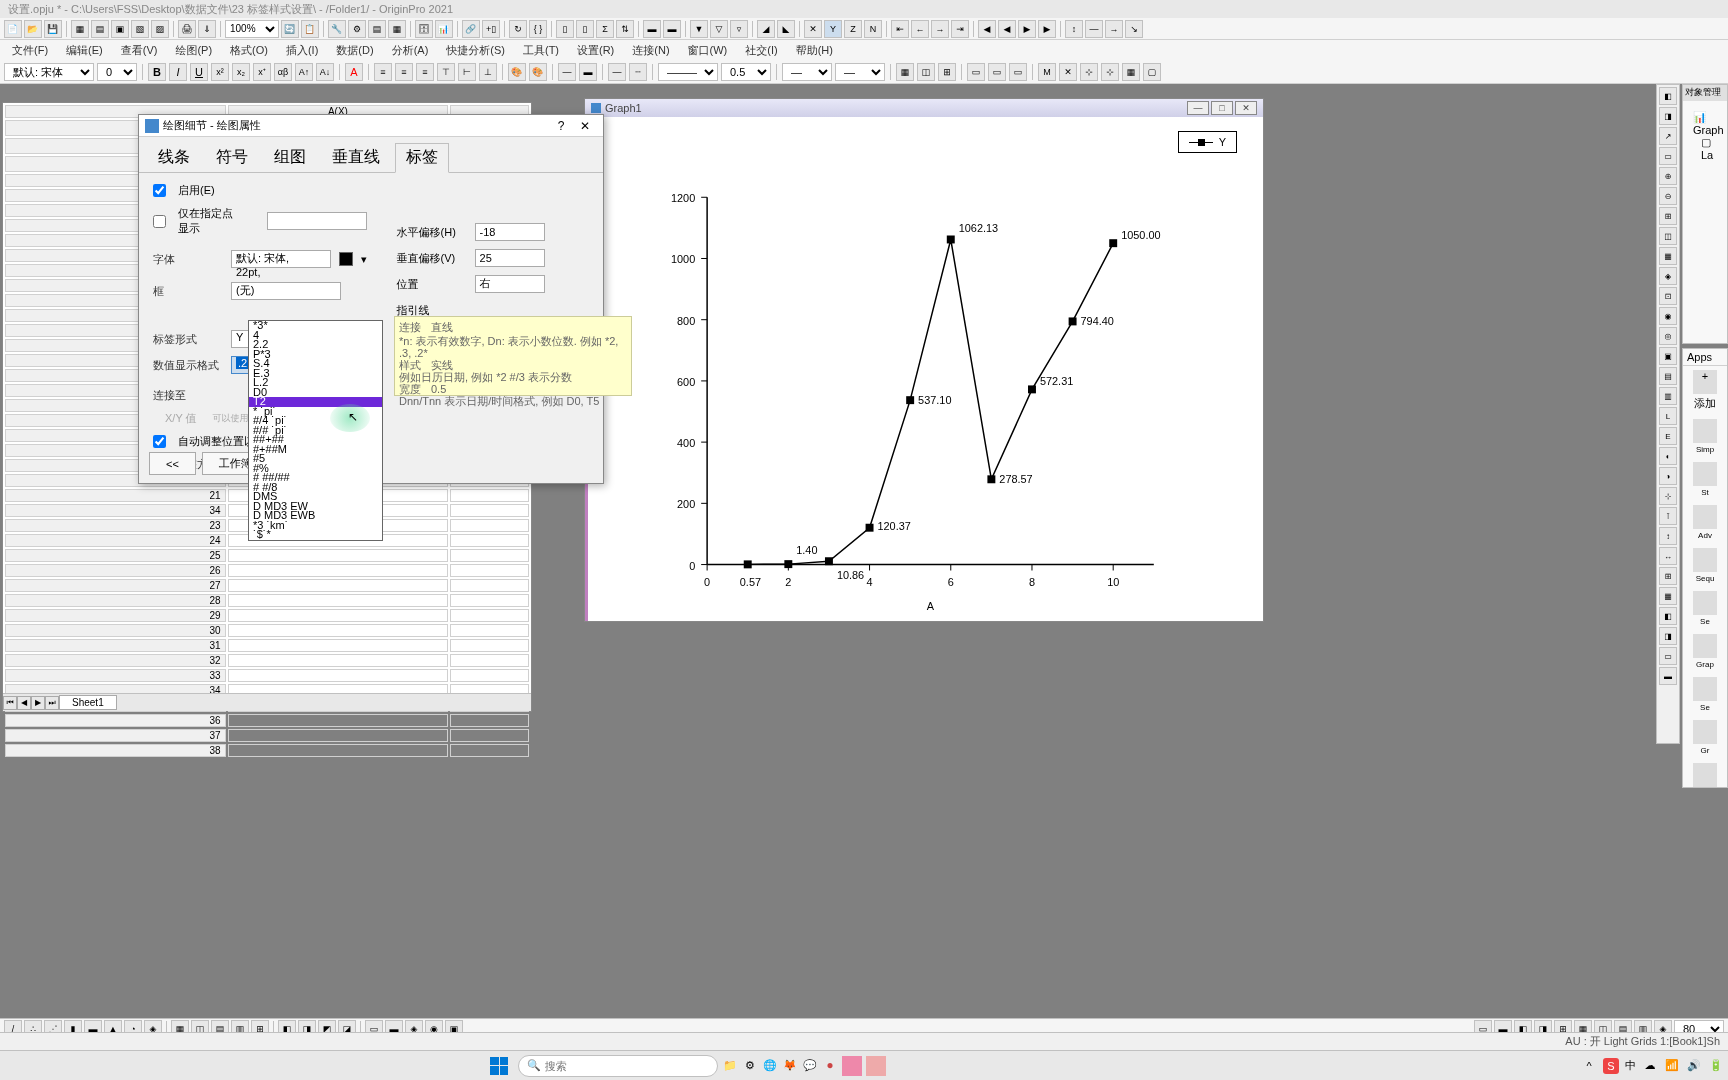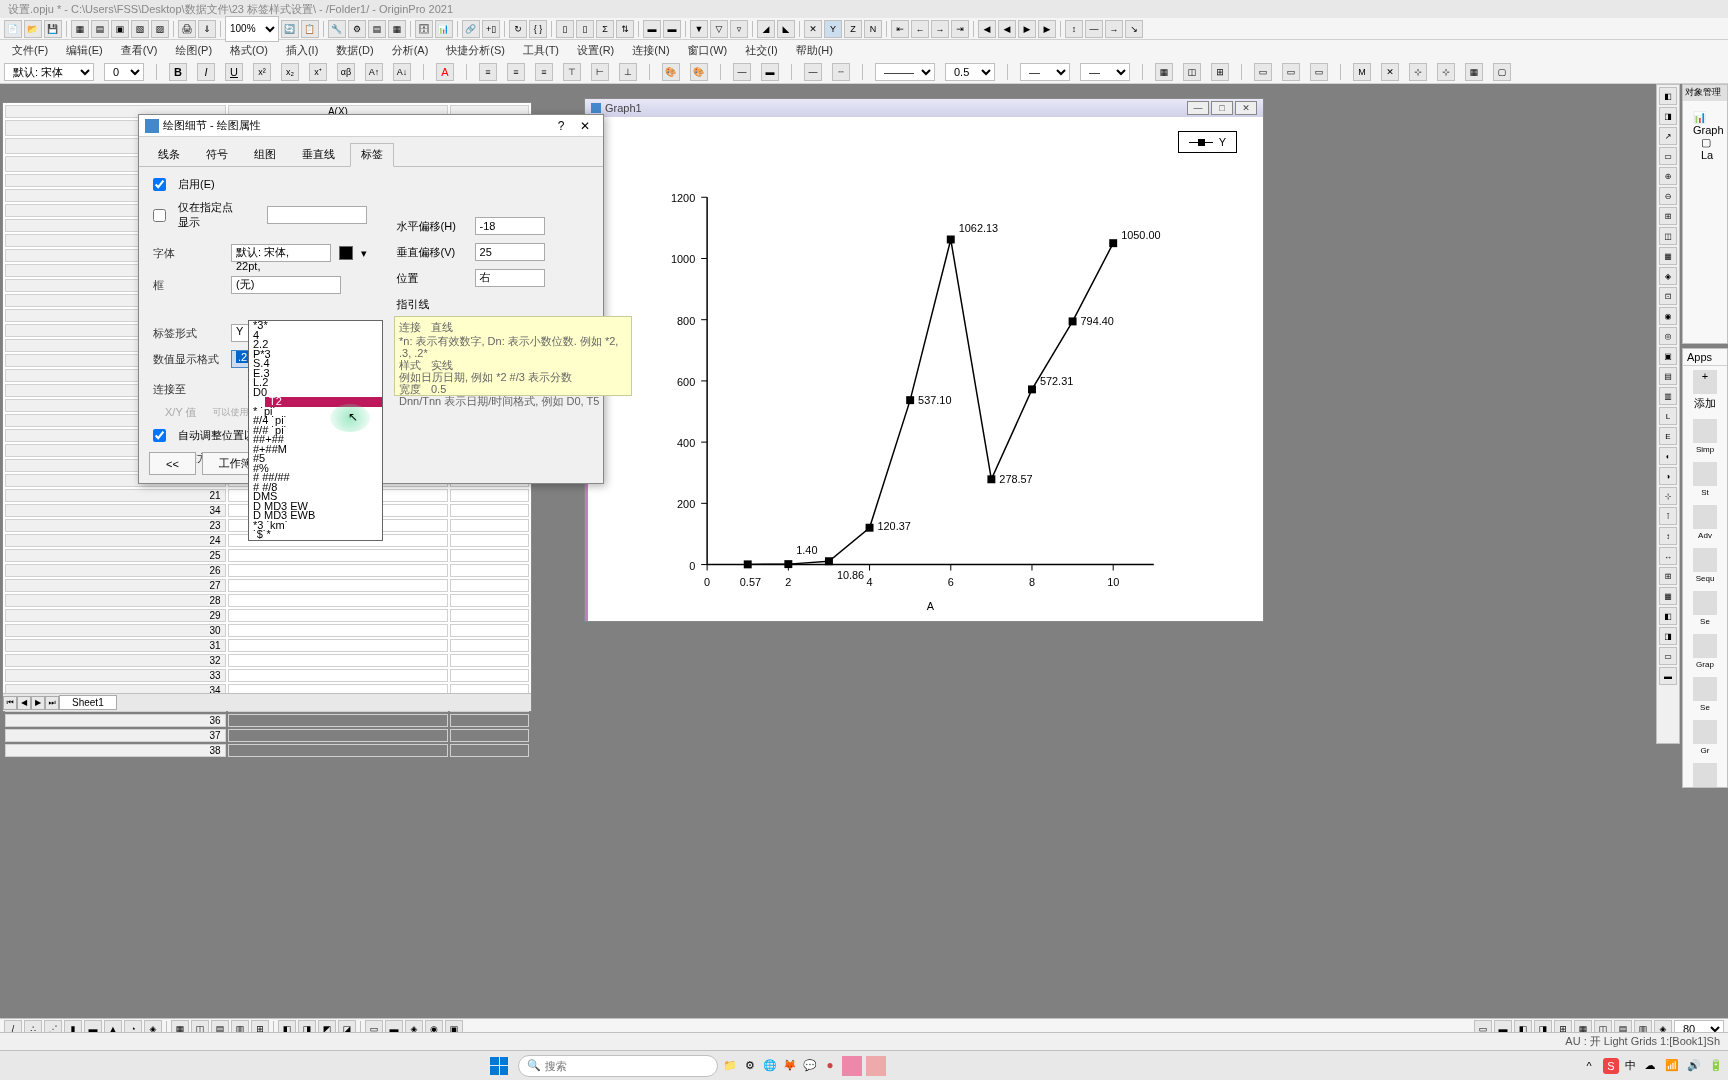--- a/index.html
+++ b/index.html
@@ -5,28 +5,28 @@
 * { margin: 0; padding: 0; box-sizing: border-box; font-family: "Microsoft YaHei", SimSun, sans-serif; font-size: 11px; }
 body { background: #f0f0f0; width: 1728px; height: 1080px; overflow: hidden; position: relative; }
 
 
 .titlebar { height: 18px; background: #e8e8e8; color: #888; padding: 2px 8px; font-size: 10px; }
 
 
 .toolbar-row { height: 22px; background: #f5f5f5; border-bottom: 1px solid #d0d0d0; display: flex; align-items: center; padding: 0 4px; gap: 2px; }
 .tb-btn { width: 18px; height: 18px; background: #e8e8e8; border: 1px solid #c0c0c0; display: inline-flex; align-items: center; justify-content: center; font-size: 9px; cursor: pointer; }
 .tb-sep { width: 1px; height: 16px; background: #c0c0c0; margin: 0 2px; }
-.tb-combo { height: 26px; border: 1px solid #c0c0c0; background: white; padding: 0 0; font-size: 10px; }
+.tb-combo { height: 18px; border: 1px solid #c0c0c0; background: white; padding: 0 0; font-size: 10px; }
 
 
 .menubar { height: 20px; background: #f5f5f5; display: flex; align-items: center; padding: 0 4px; gap: 2px; }
 .menu-item { padding: 2px 8px; cursor: pointer; font-size: 11px; color: #333; }
 
 
-.fmt-toolbar { height: 24px; background: #f5f5f5; border-bottom: 1px solid #d0d0d0; display: flex; align-items: center; padding: 0 4px; gap: 10px; }
+.fmt-toolbar { height: 24px; background: #f5f5f5; border-bottom: 1px solid #d0d0d0; display: flex; align-items: center; padding: 0 4px; gap: 3px; }
 .fmt-combo { height: 18px; border: 1px solid #c0c0c0; background: white; padding: 0 4px; min-width: 40px; }
 
 
 .workspace { position: absolute; top: 84px; left: 0; right: 0; bottom: 30px; background: #808080; }
 
 
 .book-window { position: absolute; left: 2px; top: 18px; width: 530px; height: 610px; background: white; border: 1px solid #888; }
 .book-title { height: 18px; background: linear-gradient(#e8e8f8, #d0d0e8); padding: 1px 6px; font-size: 10px; color: #444; display: flex; align-items: center; }
 .book-grid { width: 100%; }
 .book-grid th, .book-grid td { border: 1px solid #d0d0d0; height: 13px; font-size: 10px; text-align: center; padding: 0 2px; }
@@ -40,35 +40,35 @@
 .book-tab-nav span { width: 14px; height: 14px; border: 1px solid #aaa; display: inline-flex; align-items: center; justify-content: center; font-size: 8px; cursor: pointer; }
 .book-tab { padding: 1px 12px; background: white; border: 1px solid #aaa; font-size: 10px; }
 
 
 .dialog { position: absolute; left: 138px; top: 30px; width: 466px; height: 370px; background: #f0f0f0; border: 1px solid #888; box-shadow: 2px 2px 8px rgba(0,0,0,0.3); z-index: 100; }
 .dialog-title { height: 22px; background: white; border-bottom: 1px solid #d0d0d0; display: flex; align-items: center; padding: 0 6px; font-size: 11px; }
 .dialog-title .icon { width: 14px; height: 14px; background: #4488cc; margin-right: 4px; }
 .dialog-title .spacer { flex: 1; }
 .dialog-title .dlg-btn { width: 24px; text-align: center; cursor: pointer; font-size: 12px; }
 .dialog-tabs { display: flex; border-bottom: 1px solid #c0c0c0; padding: 6px 8px 0; gap: 4px; }
-.dialog-tab { padding: 3px 10px; border: 1px solid transparent; cursor: pointer; font-size: 11px; }
+.dialog-tab { padding: 3px 10px; border: 1px solid transparent; cursor: pointer; font-size: 16px; }
 .dialog-tab.active { border: 1px solid #c0c0c0; border-bottom: 1px solid #f0f0f0; background: #f0f0f0; margin-bottom: -1px; }
 .dialog-body { padding: 10px 14px; position: relative; }
 .dlg-row { display: flex; align-items: center; margin-bottom: 8px; gap: 8px; font-size: 11px; }
 .dlg-label { width: 70px; color: #333; }
 .dlg-input { border: 1px solid #aaa; background: white; height: 18px; padding: 0 4px; }
 .dlg-select { border: 1px solid #aaa; background: white; height: 18px; padding: 0 16px 0 4px; position: relative; }
 .dlg-check { margin-right: 4px; }
 .dlg-cols { display: flex; gap: 30px; }
 .dlg-col { flex: 1; }
 
 
 .dropdown-list { position: absolute; left: 248px; top: 236px; width: 135px; background: white; border: 1px solid #666; z-index: 200; font-size: 10px; font-family: monospace; }
 .dropdown-list .dd-item { padding: 0 4px; line-height: 9.5px; cursor: pointer; white-space: pre; }
-.dropdown-list .dd-item.highlighted { background: #be185d; color: white; margin-left: 16px; }
+.dropdown-list .dd-item.highlighted { background: #6d28d9; color: white; }
 .cursor-highlight { position: absolute; left: 330px; top: 320px; width: 40px; height: 28px; background: radial-gradient(circle, rgba(100,220,160,0.6), transparent); border-radius: 50%; z-index: 250; pointer-events: none; }
 .cursor-arrow { position: absolute; left: 348px; top: 326px; z-index: 251; font-size: 12px; pointer-events: none; }
 
 
 .tooltip { position: absolute; left: 394px; top: 232px; width: 238px; height: 80px; background: #ffffcc; border: 1px solid #cc9; z-index: 150; font-size: 10px; padding: 4px; color: #666; line-height: 12px; }
 
 
 .dialog-buttons { position: absolute; bottom: 8px; left: 10px; display: flex; gap: 6px; }
 .dlg-button { padding: 3px 16px; border: 1px solid #aaa; background: #f8f8f8; cursor: pointer; font-size: 11px; }
 

